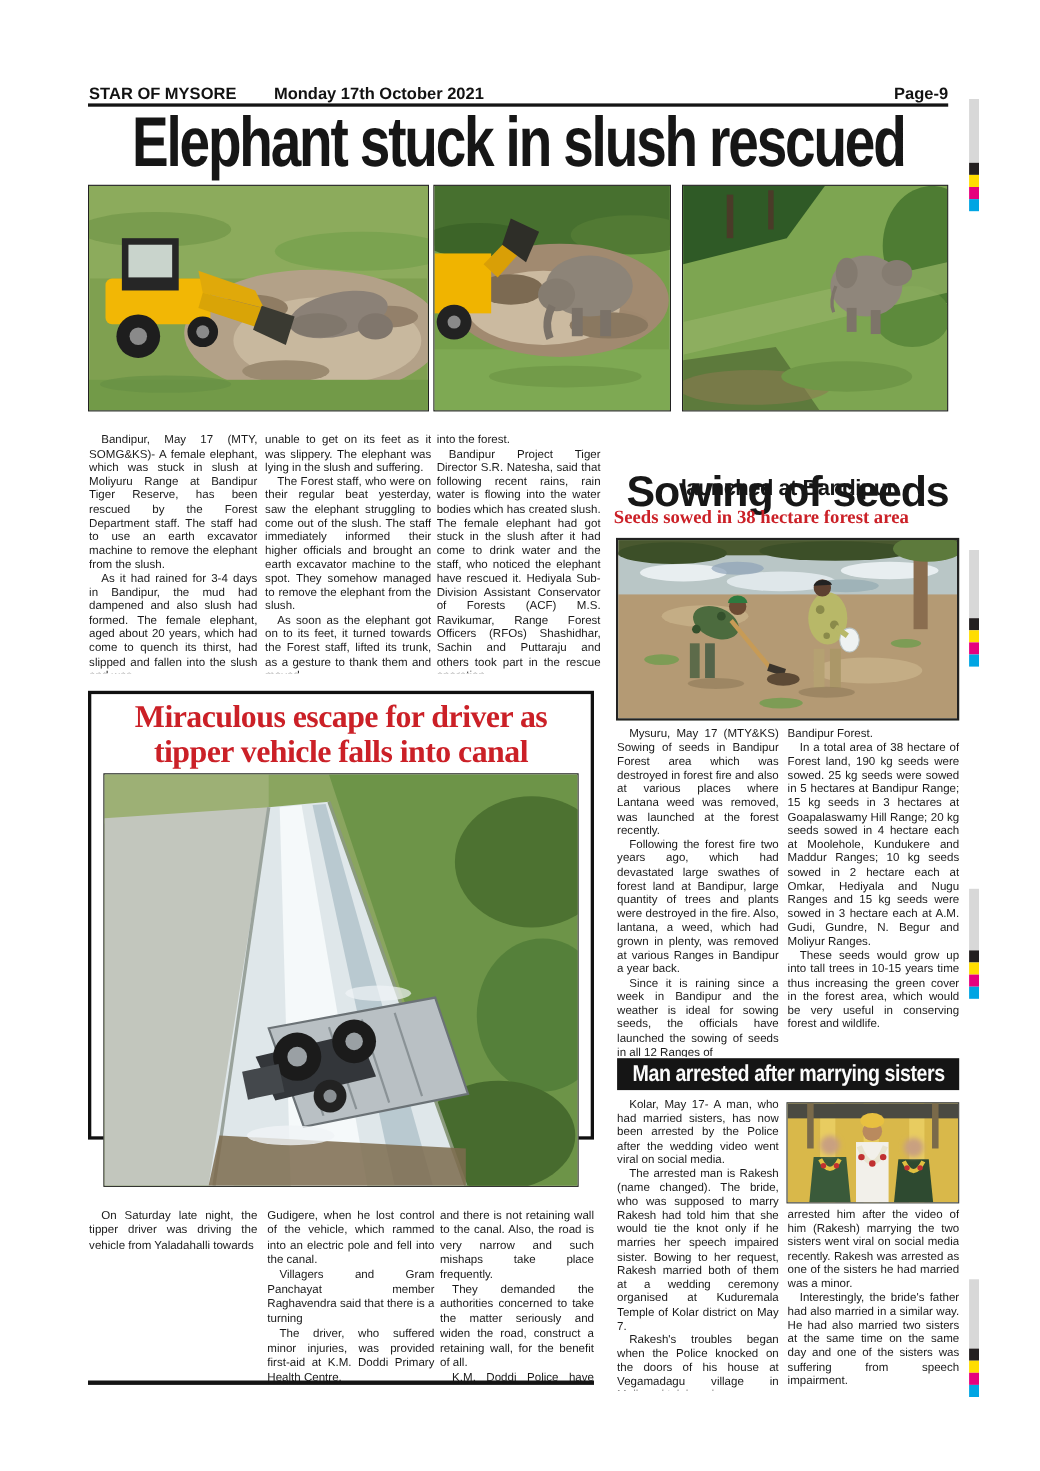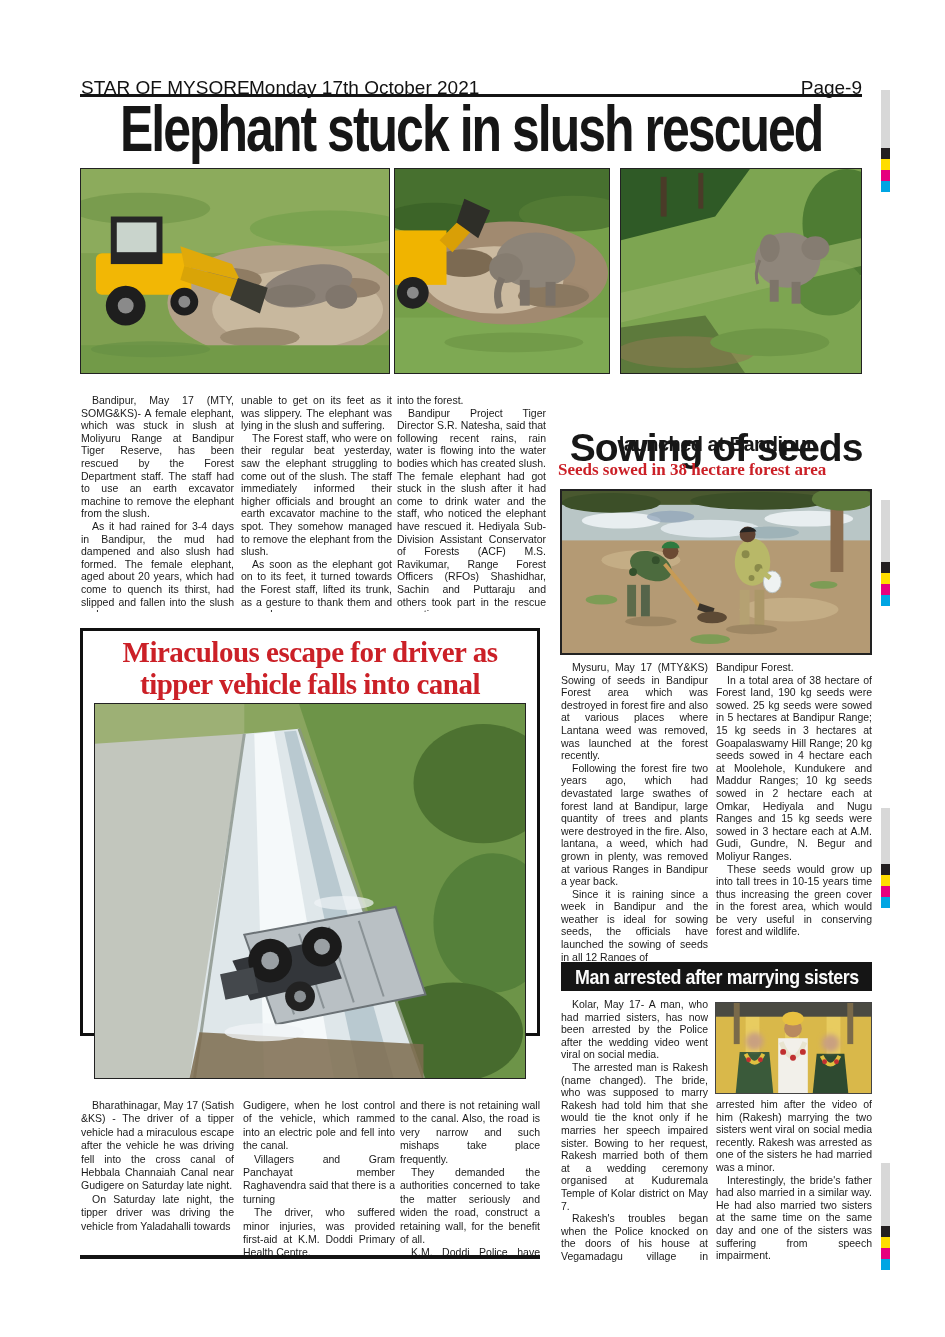--- a/index.html
+++ b/index.html
@@ -1,19 +1,19 @@
 <!DOCTYPE html>
 <html><head>
 <meta charset="utf-8">
 <style>
   html,body{margin:0;padding:0;background:#ffffff;}
   .page{position:relative;width:945px;height:1337px;background:#fff;font-family:"Liberation Sans",sans-serif;overflow:hidden;}
   .abs{position:absolute;}
   
-  .hdr{font-weight:normal;font-size:19px;color:#121212;letter-spacing:0;}
+  .hdr{font-weight:bold;font-size:15px;color:#121212;letter-spacing:0;}
   .hdr-rule{background:#141414;}
   
   .main-hl-wrap{overflow:visible;}
   .main-hl{display:block;width:1003px;text-align:center;font-weight:bold;font-size:64px;line-height:66px;letter-spacing:-2.5px;color:#161616;white-space:nowrap;transform:scaleX(0.78);transform-origin:0 0;}
   
   .col{position:absolute;font-size:10.5px;line-height:12.6px;text-align:justify;color:#1a1a1a;overflow:hidden;}
   .col p{margin:0;}
   .col p.ind{text-indent:11px;}
   .col.wide-lh{line-height:13.4px;}
   
@@ -232,21 +232,20 @@
         <circle cx="206" cy="294" r="15" fill="#222222"></circle>
           <circle cx="206" cy="294" r="6" fill="#8a9094"></circle>
         <rect x="128" y="268" width="34" height="26" fill="#44484c" transform="rotate(-12 145 281)"></rect>
         <ellipse cx="170" cy="330" rx="40" ry="9" fill="#f0f4f6" opacity="0.8"></ellipse>
         <ellipse cx="250" cy="200" rx="30" ry="7" fill="#f0f4f6" opacity="0.7"></ellipse>
       </svg>
     </div>
   </div>
 
   <div class="col wide-lh" style="left:81px;top:1099px;width:153px;height:160px;">
-    <p class="ind">Bharathinagar, May 17 (Satish &amp;KS) - The driver of a tipper vehicle had a miraculous escape after the vehicle he was driving fell into the cross canal of Hebbala Channaiah Canal near Gudigere on Saturday late night.</p>
     <p class="ind">On Saturday late night, the tipper driver was driving the vehicle from Yaladahalli towards</p>
   </div>
   <div class="col wide-lh" style="left:243px;top:1099px;width:152px;height:160px;">
     <p>Gudigere, when he lost control of the vehicle, which rammed into an electric pole and fell into the canal.</p>
     <p class="ind">Villagers and Gram Panchayat member Raghavendra said that there is a turning</p>
     <p class="ind">The driver, who suffered minor injuries, was provided first-aid at K.M. Doddi Primary Health Centre.</p>
   </div>
   <div class="col wide-lh" style="left:400px;top:1099px;width:140px;height:160px;">
     <p>and there is not retaining wall to the canal. Also, the road is very narrow and such mishaps take place frequently.</p>
     <p class="ind">They demanded the authorities concerned to take the matter seriously and widen the road, construct a retaining wall, for the benefit of all.</p>

